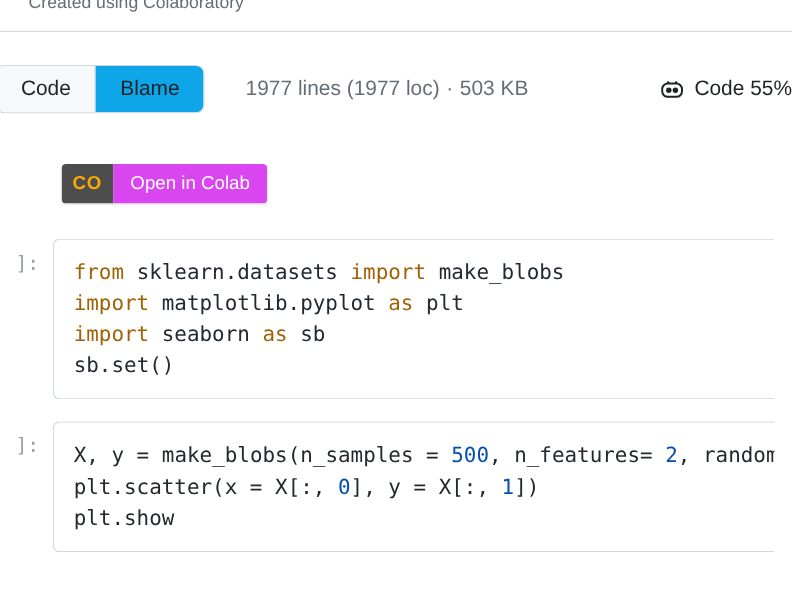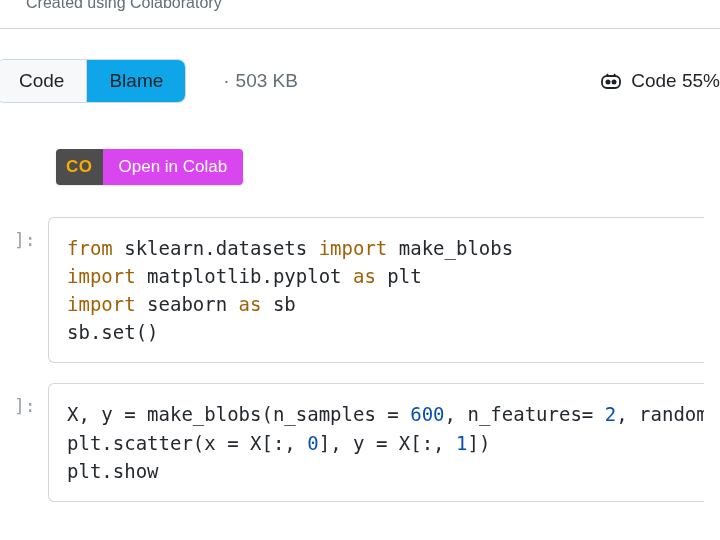--- a/index.html
+++ b/index.html
@@ -135,20 +135,21 @@
   <span>Created using Colaboratory</span>
 </div>
 <hr class="divider">
 
 <div class="toolbar">
   <div class="tab-group">
     <div class="tab active">Code</div>
     <div class="tab">Blame</div>
   </div>
   <div class="file-stats">
+    <span>1977 lines (1977 loc)</span>
     <span class="dot">·</span>
     <span>503 KB</span>
   </div>
   <div class="spacer"></div>
   <div class="code-pct">
     <span class="pct-icon">
       <svg viewBox="0 0 24 24" fill="none" stroke="#1f2328" stroke-width="1.8">
         <rect x="3" y="7" width="18" height="12" rx="5"></rect>
         <circle cx="9" cy="13" r="1.6" fill="#1f2328"></circle>
         <circle cx="15" cy="13" r="1.6" fill="#1f2328"></circle>
@@ -169,18 +170,18 @@
   <div class="cell-container">
     <div class="cell-prompt">]:</div>
     <div class="code-block"><span class="kw">from</span> sklearn.datasets <span class="kw">import</span> make_blobs
 <span class="kw">import</span> matplotlib.pyplot <span class="kw">as</span> plt
 <span class="kw">import</span> seaborn <span class="kw">as</span> sb
 sb.<span class="id">set</span>()</div>
   </div>
 
   <div class="cell-container">
     <div class="cell-prompt">]:</div>
-    <div class="code-block">X, y <span class="op">=</span> make_blobs(n_samples <span class="op">=</span> <span class="num">600</span>, n_features<span class="op">=</span> <span class="num">2</span>, random_
+    <div class="code-block">X, y <span class="op">=</span> make_blobs(n_samples <span class="op">=</span> <span class="num">500</span>, n_features<span class="op">=</span> <span class="num">2</span>, random_
 plt.scatter(x <span class="op">=</span> X[:, <span class="num">0</span>], y <span class="op">=</span> X[:, <span class="num">1</span>])
 plt.show</div>
   </div>
 
 </div>
 
 </body></html>

